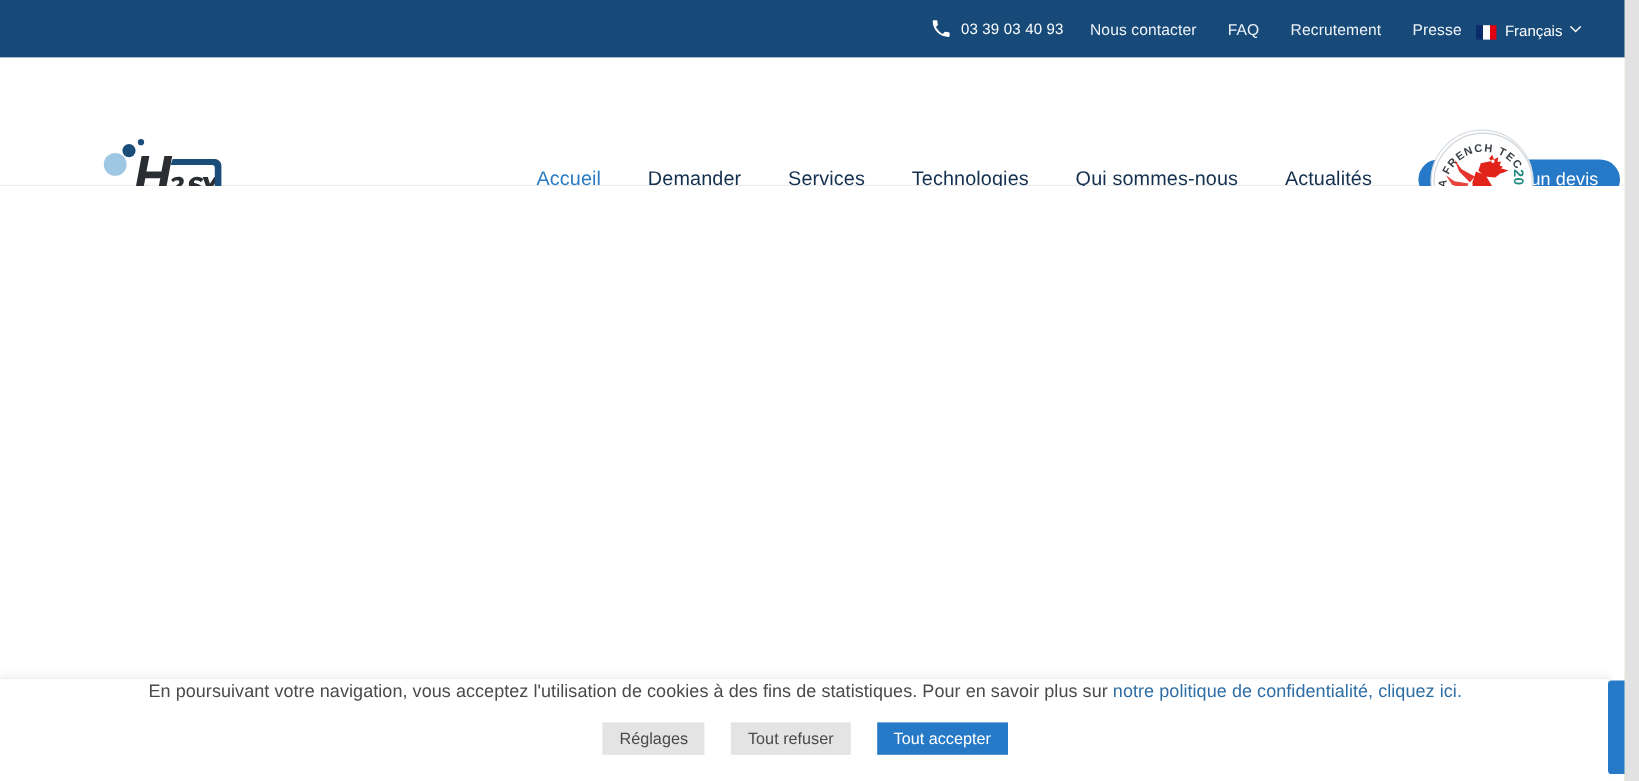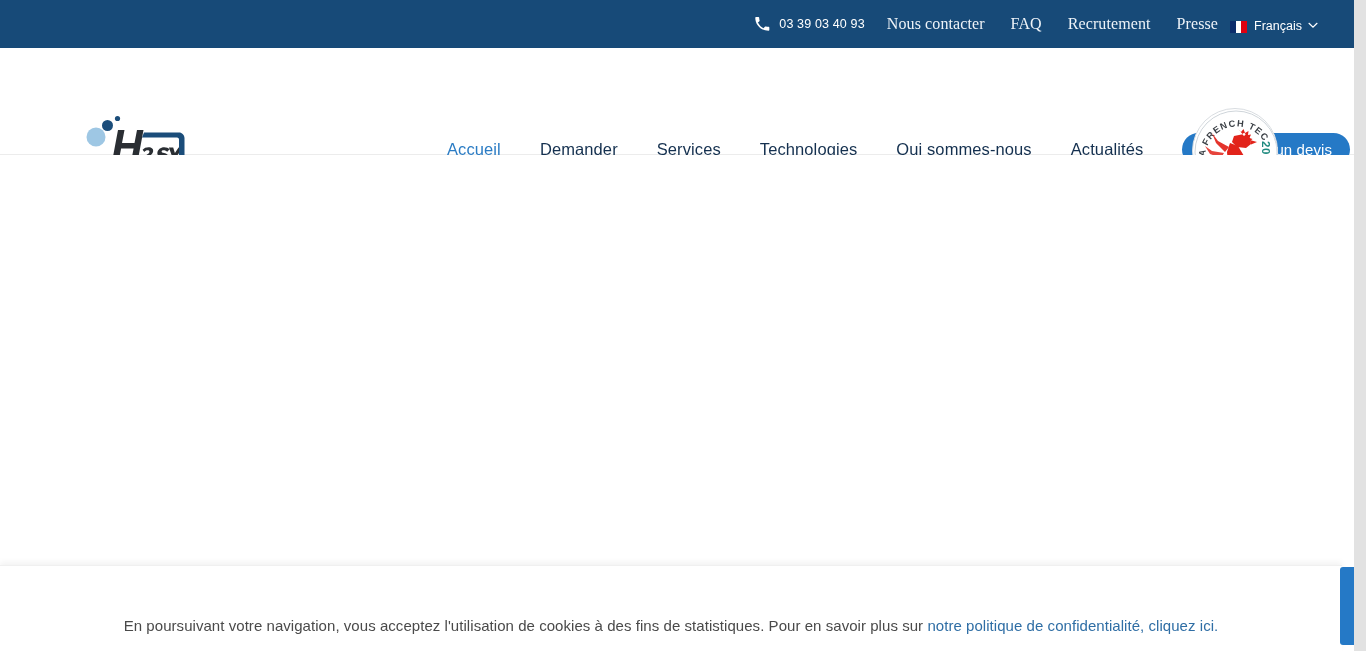--- a/index.html
+++ b/index.html
@@ -33,22 +33,22 @@
     padding-right: 36px;
   }
   .topbar-inner { display: flex; align-items: center; gap: 0; }
   .phone-block { display: flex; align-items: center; margin-right: 22px; }
   .phone-icon { width: 16px; height: 16px; display: block; margin-right: 9px; }
   .phone-num {
     color: #ffffff; font-size: 12.5px; letter-spacing: .15px;
     font-family: "Liberation Sans", sans-serif;
   }
   .top-link {
-    color: #eef3f8; font-size: 16px; text-decoration: none;
-    margin-right: 26px; white-space: nowrap; letter-spacing: .1px; font-family: Liberation Serif, serif;
+    color: #eef3f8; font-size: 13px; text-decoration: none;
+    margin-right: 26px; white-space: nowrap; letter-spacing: .1px;
   }
   .top-link:last-of-type { margin-right: 4px; }
   .lang-block { display: flex; align-items: flex-end; margin-left: 8px; }
   .flag {
     width: 17px; height: 12px; display: inline-block; margin-right: 7px;
     background: linear-gradient(to right, #0b2c6b 0 33.33%, #ffffff 33.33% 66.66%, #e1000f 66.66% 100%);
     border: 0;
   }
   .lang-label { color: #ffffff; font-size: 12.5px; margin-right: 6px; }
   .chev { display: inline-block; }
@@ -113,21 +113,21 @@
   }
 
   
   .cookie {
     position: absolute; left: 0; top: 565px;
     width: 1342px; height: 86px;
     background: #ffffff;
     box-shadow: 0 -3px 6px rgba(0,0,0,0.05);
     border-top: 1px solid #f0f0f0;
     display: flex; flex-direction: column;
-    align-items: center; justify-content: flex-end;
+    align-items: center; justify-content: flex-start;
   }
   .cookie-text {
     font-size: 15px; color: #4a4a4a; text-align: center;
     line-height: 1.4; margin-bottom: 15px;
     letter-spacing: .05px;
   }
   .cookie-link { color: #2f6ea5; text-decoration: none; }
   .cookie-buttons { display: flex; align-items: center; gap: 22px; }
   .cbtn {
     height: 27px; padding: 0 14px;
@@ -259,20 +259,25 @@
     </div>
 
   </div>
 
   <div class="body-area"></div>
 
   <div class="cookie">
     <div class="cookie-text">
       <span>En poursuivant votre navigation, vous acceptez l'utilisation de cookies à des fins de statistiques. Pour en savoir plus sur </span><a class="cookie-link" href="#">notre politique de confidentialité, cliquez ici.</a>
     </div>
+    <div class="cookie-buttons">
+      <button class="cbtn gray">Réglages</button>
+      <button class="cbtn gray">Tout refuser</button>
+      <button class="cbtn blue">Tout accepter</button>
+    </div>
   </div>
 
   <div class="side-tab"></div>
 
  </div>
 
  <div class="scrollbar">
    <div class="scrollbar-thumb"></div>
  </div>
 </div>

